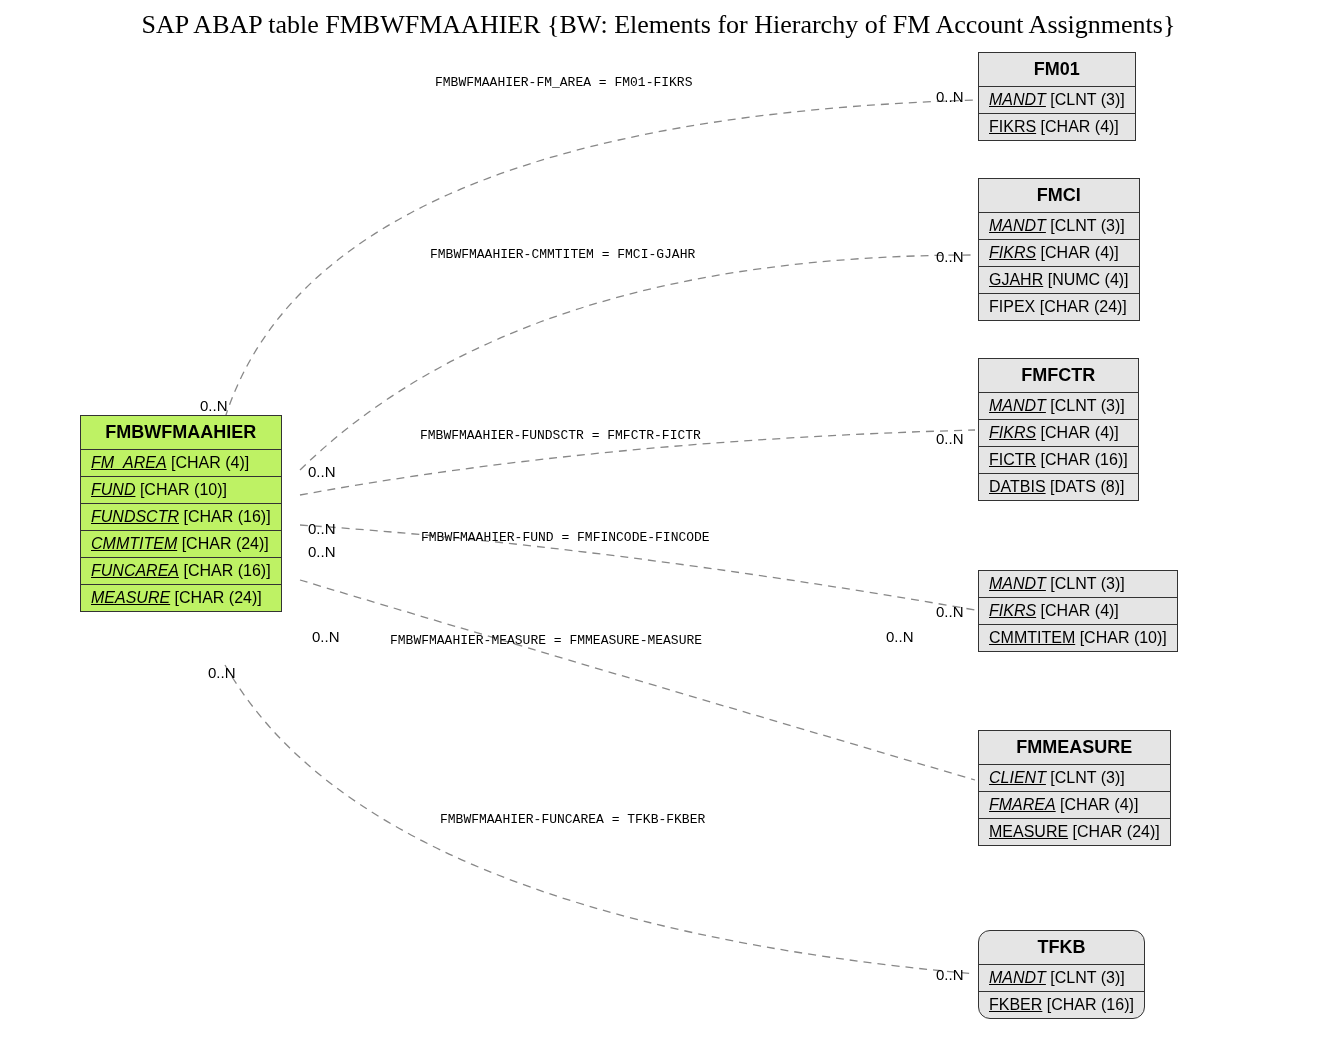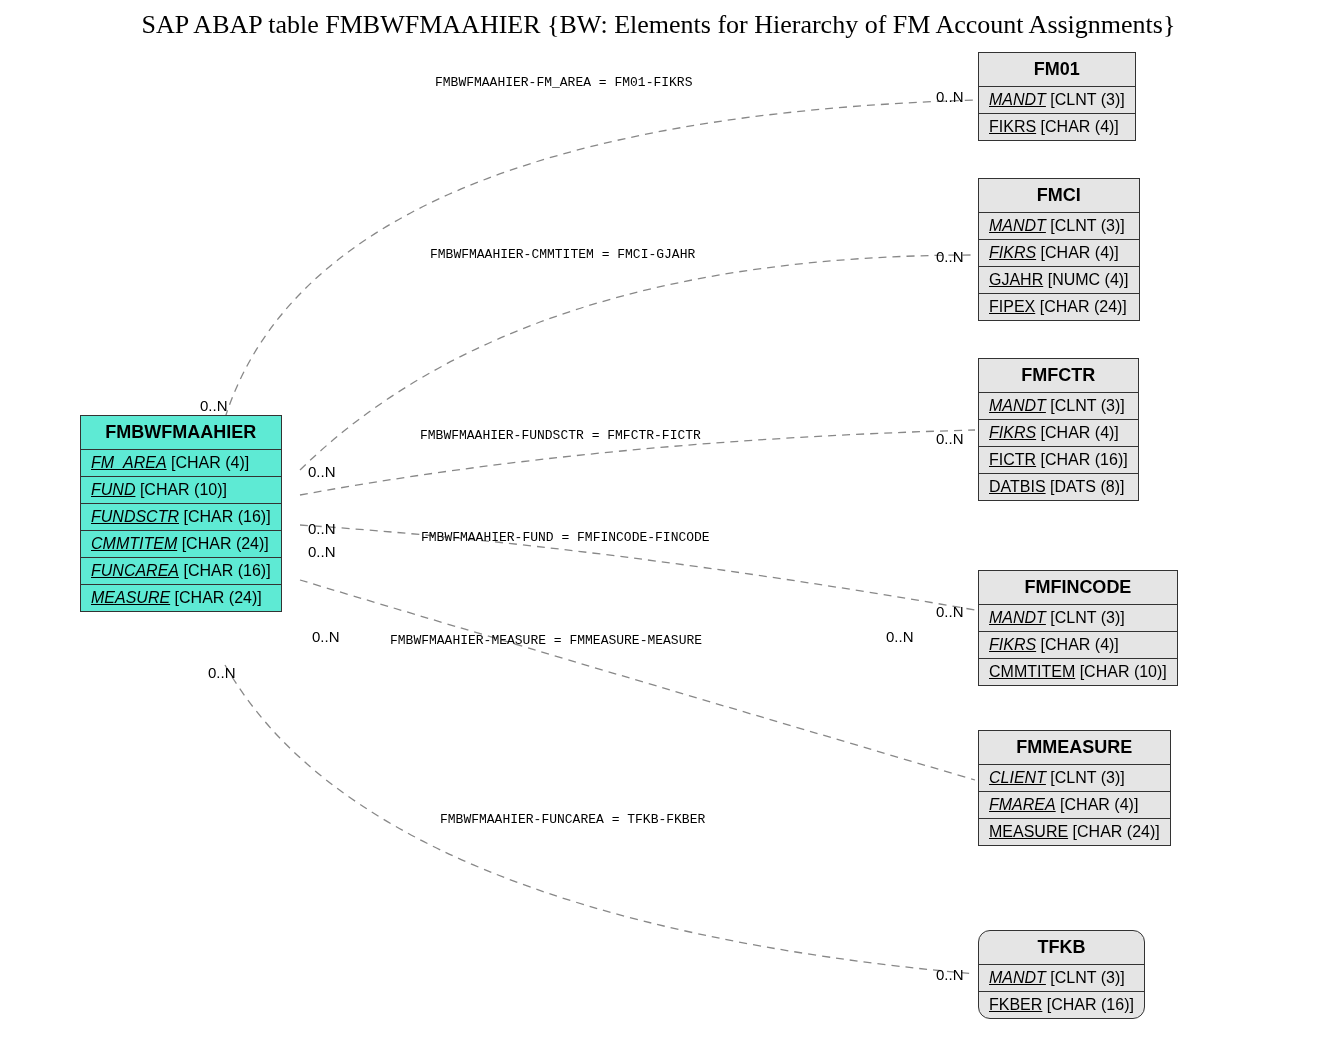--- a/index.html
+++ b/index.html
@@ -20,21 +20,21 @@
     font-size: 26px;
     font-family: "Times New Roman", serif;
     white-space: nowrap;
   }
   .entity {
     position: absolute;
     border: 1px solid #333;
     background: #e5e5e5;
   }
   .entity.main {
-    background: #5eead4;
+    background: #bef264;
   }
   .entity-header {
     text-align: center;
     font-weight: bold;
     font-size: 18px;
     padding: 6px 12px;
     border-bottom: 1px solid #333;
     white-space: nowrap;
   }
   .entity-row {
@@ -110,31 +110,30 @@
 <div id="t0" class="entity" style="left:978px; top:52px;">
     <div class="entity-header">FM01</div>
     <div class="entity-row"><span class="fk">MANDT</span> [CLNT (3)]</div>
     <div class="entity-row"><span style="text-decoration: underline;">FIKRS</span> [CHAR (4)]</div>
   </div>
 <div id="t1" class="entity" style="left:978px; top:178px;">
     <div class="entity-header">FMCI</div>
     <div class="entity-row"><span class="fk">MANDT</span> [CLNT (3)]</div>
     <div class="entity-row"><span class="fk">FIKRS</span> [CHAR (4)]</div>
     <div class="entity-row"><span style="text-decoration: underline;">GJAHR</span> [NUMC (4)]</div>
-    <div class="entity-row"><span style="text-decoration: underline; margin-top: 13px;">FIPEX</span> [CHAR (24)]</div>
+    <div class="entity-row"><span style=" margin-top: 13px;">FIPEX</span> [CHAR (24)]</div>
   </div>
 <div id="t2" class="entity" style="left:978px; top:358px;">
     <div class="entity-header">FMFCTR</div>
     <div class="entity-row"><span class="fk">MANDT</span> [CLNT (3)]</div>
     <div class="entity-row"><span class="fk">FIKRS</span> [CHAR (4)]</div>
     <div class="entity-row"><span style="text-decoration: underline;">FICTR</span> [CHAR (16)]</div>
     <div class="entity-row"><span style="text-decoration: underline;">DATBIS</span> [DATS (8)]</div>
   </div>
 <div id="t3" class="entity" style="left:978px; top:570px;">
-    <div class="entity-header">FMFINCODE</div>
     <div class="entity-row"><span class="fk">MANDT</span> [CLNT (3)]</div>
     <div class="entity-row"><span class="fk">FIKRS</span> [CHAR (4)]</div>
     <div class="entity-row"><span style="text-decoration: underline;">CMMTITEM</span> [CHAR (10)]</div>
   </div>
 <div id="t4" class="entity" style="left:978px; top:730px;">
     <div class="entity-header">FMMEASURE</div>
     <div class="entity-row"><span class="fk">CLIENT</span> [CLNT (3)]</div>
     <div class="entity-row"><span class="fk">FMAREA</span> [CHAR (4)]</div>
     <div class="entity-row"><span style="text-decoration: underline;">MEASURE</span> [CHAR (24)]</div>
   </div>

